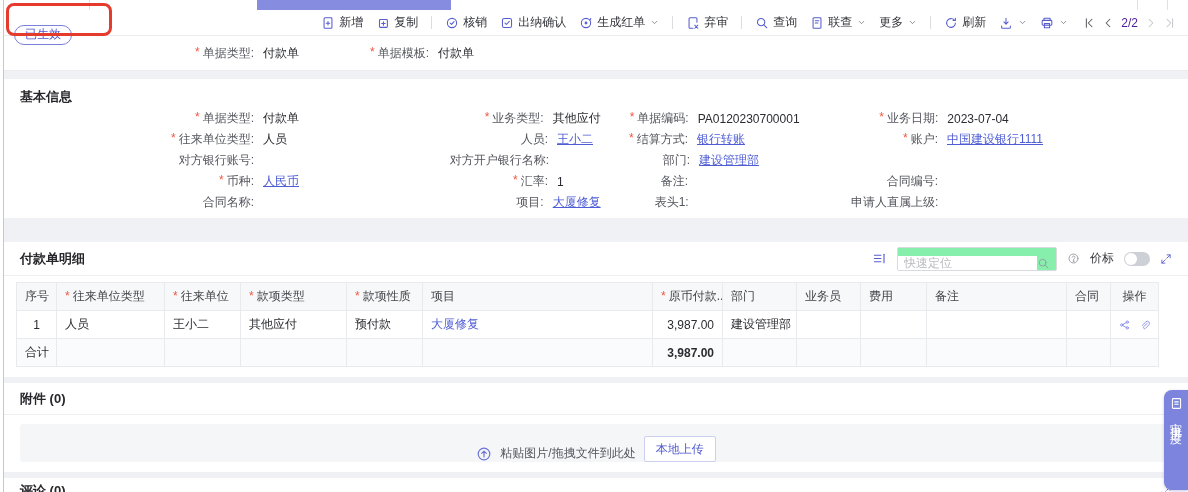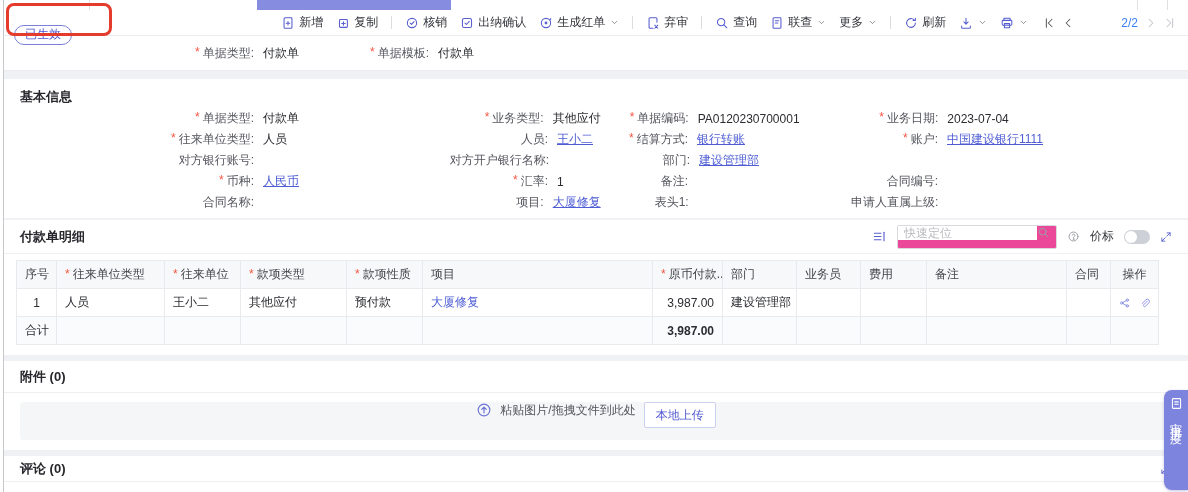--- a/index.html
+++ b/index.html
@@ -22,67 +22,67 @@
   .badge { display:inline-flex; align-items:center; height:20px; padding:0 10px; border:1px solid #7b81d9; border-radius:11px; color:#5158cc; background:#fdfdff; font-size:12px;margin-top:24px; }
   .annotation-box { position:absolute; left:6px; top:3px; width:106px; height:33px; border:3px solid #e53b2c; border-radius:8px; z-index:50; pointer-events:none; }
   .tb-right { margin-left:auto; display:flex; align-items:center; gap:13px; color:#33343a; }
   .tb-btn { display:flex; align-items:center; gap:4px; cursor:pointer; white-space:nowrap; }
   .tb-sep { width:1px; height:13px; background:#dcdce0; }
   svg.tico { stroke:#565ecf; fill:none; stroke-width:1.2; stroke-linecap:round; stroke-linejoin:round; }
   svg.caret { stroke:#6b6c72; fill:none; stroke-width:1.3; stroke-linecap:round; stroke-linejoin:round; margin-left:1px; }
   .pager { display:flex; align-items:center; gap:7px; margin-left:2px; }
   svg.pg { fill:none; stroke-width:1.4; stroke-linecap:round; stroke-linejoin:round; }
   .pg.on { stroke:#5c5d63; } .pg.off { stroke:#c3c6cc; }
-  .pg-num { color:#3b82f6;margin-left:40px; }
+  .pg-num { color:#4c1d95; }
 
   
   .doctype-row { height:35px; display:flex; align-items:center; margin-bottom:8px; border-bottom:1px solid #ececef; }
   .field { display:flex; align-items:center; }
   .lbl { display:flex; justify-content:flex-end; white-space:nowrap; color:#55565e; }
   .req { color:#f25643; margin-right:3px; font-style:normal; }
   .val { margin-left:9px; color:#2b2c31; white-space:nowrap; }
   a.lk { color:#4e5dd4; text-decoration:underline; cursor:pointer; }
   .w1 { width:295px; } .w1 .lbl { width:242px; }
   .w2 { width:295px; } .w2 .lbl { width:242px; }
   .w3 { width:295px; } .w3 .lbl { width:88px; }
   .w4 { width:295px; } .w4 .lbl { width:44px; }
   .dt2 .lbl { width:122px; }
 
   .sec-title { font-size:13px; font-weight:bold; color:#26262b; }
 
   
-  .basic-card { padding:7px 0 5px 8px; margin-bottom:2px; }
+  .basic-card { padding:7px 0 5px 8px; margin-bottom:24px; }
   .basic-card .sec-title { padding-left:8px; height:22px; line-height:22px; }
   .bi-row { display:flex; align-items:center; height:21px; }
 
   
   .detail-card { margin-bottom:6px; padding-bottom:10px; }
   .detail-head { height:34px; display:flex; align-items:center; padding:0 16px; border-bottom:1px solid #efeff2; }
   .dh-right { margin-left:auto; display:flex; align-items:center; gap:10px; }
-  .qsearch { width:160px; height:24px; border:1px solid #d8dadd; border-radius:2px; display:flex; align-items:flex-start; background:#ec4899; }
+  .qsearch { width:160px; height:24px; border:1px solid #d8dadd; border-radius:2px; display:flex; align-items:flex-end; background:#86efac; }
   .qsearch input { flex:1; border:none; outline:none; padding:0 6px; font-size:12px; font-family:inherit; color:#2b2c31; min-width:0; }
   .qsearch input::placeholder { color:#b9babe; }
   .switch { width:26px; height:14px; border-radius:7px; background:#cdd0d6; position:relative; cursor:pointer; }
   .switch::after { content:''; position:absolute; left:1px; top:1px; width:12px; height:12px; border-radius:50%; background:#fff; }
   .toggle-lbl { color:#36373c; }
 
   table.grid { border-collapse:collapse; table-layout:fixed; width:1142px; margin:6px 16px 0 12px; font-size:12px; }
   .grid th, .grid td { border:1px solid #e9eaee; height:28px; padding:0 8px; text-align:left; font-weight:normal; white-space:nowrap; overflow:hidden; }
   .grid th { background:#f7f8fa; color:#43444a; }
   .grid td { background:#fff; color:#2b2c31; }
   .grid tr.total td { background:#fafbfc; }
   .num { text-align:right !important; }
   .ctr { text-align:center !important; }
   .ops { display:flex; justify-content:center; align-items:center; gap:9px; }
   svg.oic { stroke:#7b82e2; fill:none; stroke-width:1.2; stroke-linecap:round; stroke-linejoin:round; cursor:pointer; }
 
   
   .attach-card { margin-bottom:6px; padding-bottom:10px; }
   .sec-head { height:32px; display:flex; align-items:center; padding:0 16px; border-bottom:1px solid #efeff2; }
-  .dropzone { margin:9px 16px 0; height:38px; background:#f5f6f8; border-radius:3px; display:flex; align-items:flex-start; justify-content:center; gap:8px; }
+  .dropzone { margin:9px 16px 0; height:38px; background:#f5f6f8; border-radius:3px; display:flex; align-items:flex-end; justify-content:center; gap:8px; }
   .dz-text { color:#55565e; }
   .upload-btn { height:26px; padding:0 11px; background:#fff; border:1px solid #cbd0f0; border-radius:2px; color:#5059cf; font-size:12px; display:flex; align-items:center; cursor:pointer; }
 
   
   .comment-card { height:92px; }
   .comment-head { height:26px; display:flex; align-items:center; padding:0 16px; border-bottom:1px solid #efeff2;gap:34px; }
   .comment-body { padding:7px 16px 0; }
 
   svg.xico { stroke:#565ecf; fill:none; stroke-width:1.2; stroke-linecap:round; stroke-linejoin:round; cursor:pointer; }
   svg.gic { stroke:#9a9da3; fill:none; stroke-width:1.2; stroke-linecap:round; stroke-linejoin:round; }

